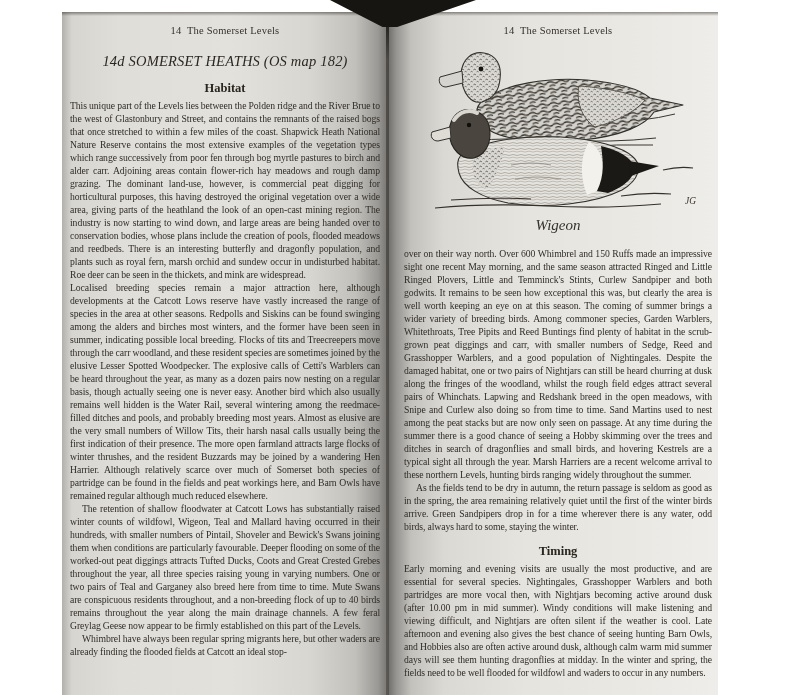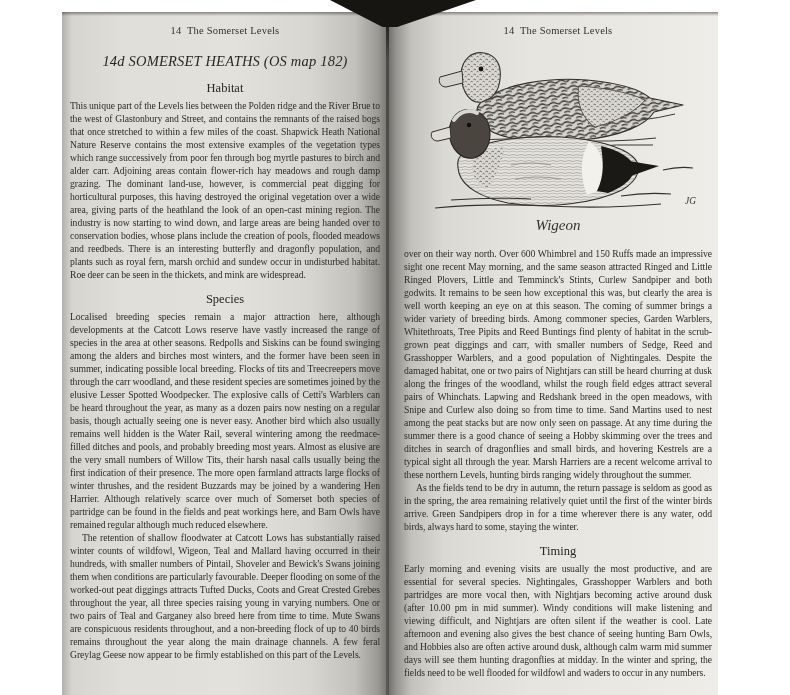--- a/index.html
+++ b/index.html
@@ -42,21 +42,21 @@
   .page-right .page-inner { padding:10px 6px 0 16px; }
 
   .running-head {
     text-align:center; font-size:10.5px; letter-spacing:0.2px; white-space:pre;
     color:#35322c; padding-top:3px;
   }
   .chapter-title {
     text-align:center; font-size:14.5px; margin-top:17px; letter-spacing:0.2px; color:#2b2822;font-style:italic;
   }
   .sec-head {
-    text-align:center; font-size:12.5px; font-weight:normal; margin-top:11px; margin-bottom:3px;
+    text-align:center; font-size:12.5px; font-weight:bold; margin-top:11px; margin-bottom:3px;
     color:#29261f;
   }
   p.body-text {
     margin:0; font-size:9.7px; line-height:13px; text-align:justify;
     letter-spacing:-0.08px; word-spacing:-0.2px; hyphens:auto; color:#302d27;
   }
   p.indent { text-indent:12px; }
 
   .pagenum {
     position:absolute; bottom:-7px; left:50%; transform:translateX(-50%);
@@ -77,23 +77,23 @@
 <body>
 
 <div class="scan">
 
   <div class="page page-left">
     <div class="page-inner">
       <div class="running-head">14  The Somerset Levels</div>
       <div class="chapter-title">14d SOMERSET HEATHS (OS map 182)</div>
       <div class="sec-head">Habitat</div>
       <p class="body-text">This unique part of the Levels lies between the Polden ridge and the River Brue to the west of Glastonbury and Street, and contains the remnants of the raised bogs that once stretched to within a few miles of the coast. Shapwick Heath National Nature Reserve contains the most extensive examples of the vegetation types which range successively from poor fen through bog myrtle pastures to birch and alder carr. Adjoining areas contain flower-rich hay meadows and rough damp grazing. The dominant land-use, however, is commercial peat digging for horticultural purposes, this having destroyed the original vegetation over a wide area, giving parts of the heathland the look of an open-cast mining region. The industry is now starting to wind down, and large areas are being handed over to conservation bodies, whose plans include the creation of pools, flooded meadows and reedbeds. There is an interesting butterfly and dragonfly population, and plants such as royal fern, marsh orchid and sundew occur in undisturbed habitat. Roe deer can be seen in the thickets, and mink are widespread.</p>
-      <div class="sec-head">Species</div>
       <p class="body-text">Localised breeding species remain a major attraction here, although developments at the Catcott Lows reserve have vastly increased the range of species in the area at other seasons. Redpolls and Siskins can be found swinging among the alders and birches most winters, and the former have been seen in summer, indicating possible local breeding. Flocks of tits and Treecreepers move through the carr woodland, and these resident species are sometimes joined by the elusive Lesser Spotted Woodpecker. The explosive calls of Cetti's Warblers can be heard throughout the year, as many as a dozen pairs now nesting on a regular basis, though actually seeing one is never easy. Another bird which also usually remains well hidden is the Water Rail, several wintering among the reedmace-filled ditches and pools, and probably breeding most years. Almost as elusive are the very small numbers of Willow Tits, their harsh nasal calls usually being the first indication of their presence. The more open farmland attracts large flocks of winter thrushes, and the resident Buzzards may be joined by a wandering Hen Harrier. Although relatively scarce over much of Somerset both species of partridge can be found in the fields and peat workings here, and Barn Owls have remained regular although much reduced elsewhere.</p>
       <p class="body-text indent">The retention of shallow floodwater at Catcott Lows has substantially raised winter counts of wildfowl, Wigeon, Teal and Mallard having occurred in their hundreds, with smaller numbers of Pintail, Shoveler and Bewick's Swans joining them when conditions are particularly favourable. Deeper flooding on some of the worked-out peat diggings attracts Tufted Ducks, Coots and Great Crested Grebes throughout the year, all three species raising young in varying numbers. One or two pairs of Teal and Garganey also breed here from time to time. Mute Swans are conspicuous residents throughout, and a non-breeding flock of up to 40 birds remains throughout the year along the main drainage channels. A few feral Greylag Geese now appear to be firmly established on this part of the Levels.</p>
+      <p class="body-text indent">Whimbrel have always been regular spring migrants here, but other waders are already finding the flooded fields at Catcott an ideal stop-</p>
     </div>
     <div class="pagenum">74</div>
   </div>
 
   <div class="page page-right">
     <div class="page-inner">
       <div class="running-head">14  The Somerset Levels</div>
 
       <div class="illu-box">
         <svg viewBox="0 0 268 166" aria-hidden="true">

